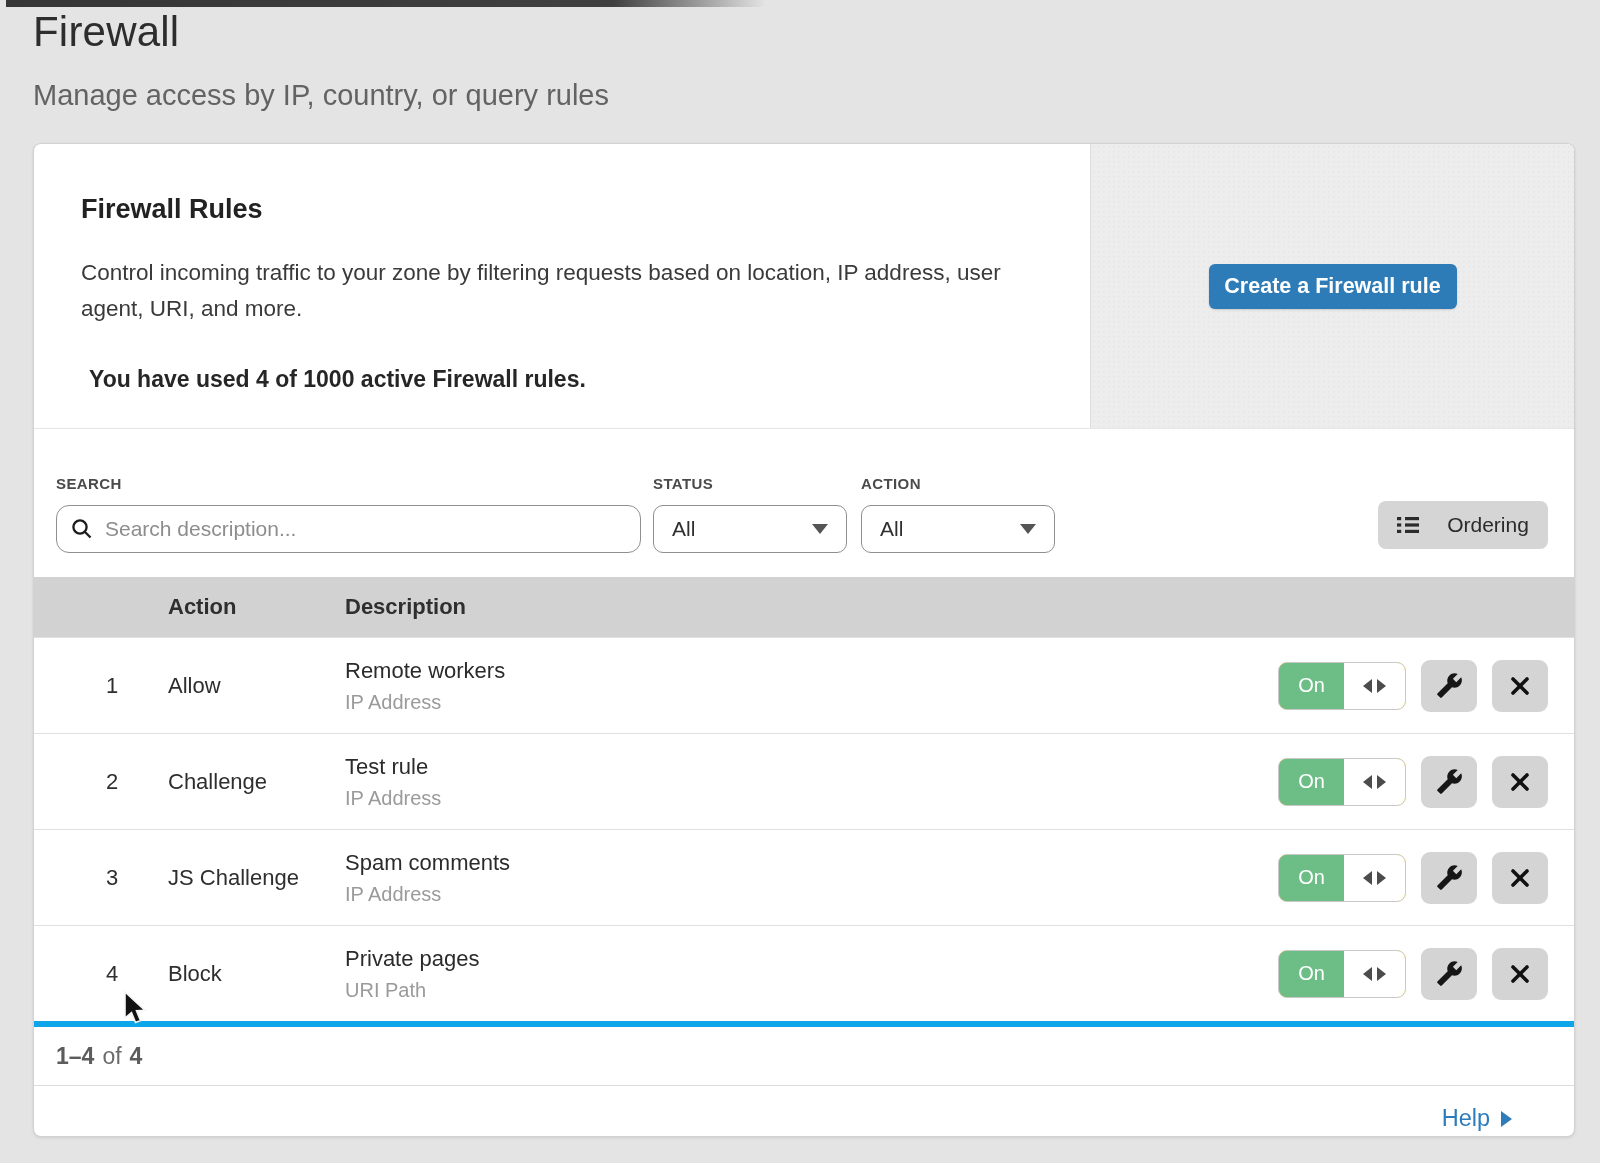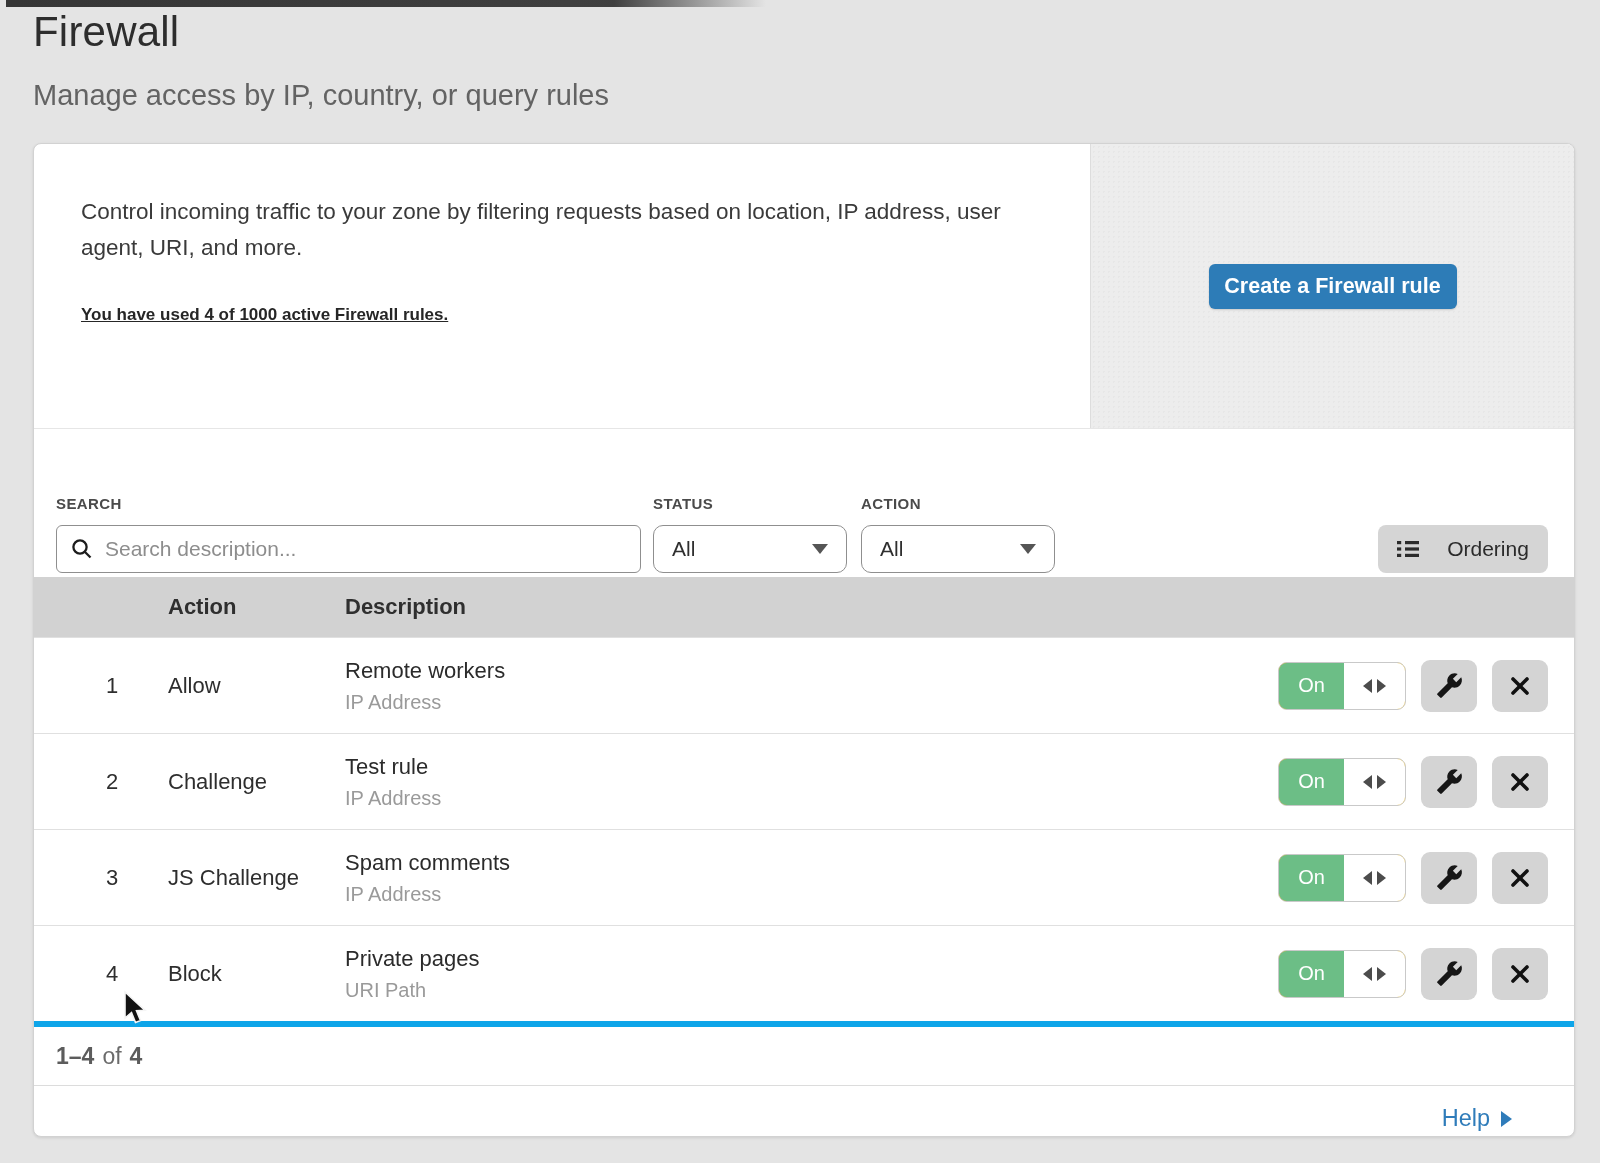--- a/index.html
+++ b/index.html
@@ -36,52 +36,52 @@
     border-radius:8px;
     box-shadow:0 1px 3px rgba(0,0,0,.10);
     box-sizing:border-box;
     overflow:hidden;
   }
   
   .intro{display:flex;height:284px;border-bottom:1px solid #e6e6e6;}
   .intro-left{width:1056px;box-sizing:border-box;padding:50px 60px 0 47px;}
   .intro-heading{margin:0 0 30px 0;font-size:27px;font-weight:700;color:#222;}
   .intro-desc{margin:0 0 38px 0;font-size:22.5px;color:#3a3a3a;line-height:1.62;max-width:950px;}
-  .intro-usage{margin:0;font-size:17px;font-weight:700;color:#262626;text-decoration:underline;}
+  .intro-usage{margin:8px;font-size:23px;font-weight:700;color:#262626;}
   .intro-right{
     flex:1;
     background:#ededed;
     background-image:radial-gradient(rgba(0,0,0,.025) 1px, transparent 1px);
     background-size:5px 5px;
     border-left:1px solid #ddd;
     display:flex;align-items:center;justify-content:center;
   }
   .btn-primary{
     width:248px;height:45px;
     background:#2d7cb7;
     border:none;border-radius:6px;
     color:#fff;font-size:21.5px;font-weight:700;
     font-family:"Liberation Sans", sans-serif;
     cursor:pointer;
     box-shadow:0 1px 2px rgba(0,0,0,.15);
   }
   
   .filters{
     height:148px;box-sizing:border-box;
-    display:flex;align-items:flex-end;
+    display:flex;align-items:center;
     padding:26px 26px 4px 22px;
   }
   .filter{display:flex;flex-direction:column;}
   .filter-label{
     font-size:15px;font-weight:700;color:#4a4a4a;
     letter-spacing:.4px;margin-bottom:13px;
   }
   .search-box{
     width:585px;height:48px;box-sizing:border-box;
-    border:1px solid #8f8f8f;border-radius:6px;
+    border:1px solid #8f8f8f;border-radius:13px;
     background:#fff;
     display:flex;align-items:center;padding:0 14px;gap:10px;
   }
   .search-box input{
     border:none;outline:none;flex:1;
     font-family:"Liberation Sans", sans-serif;
     font-size:21px;color:#333;background:transparent;
   }
   .search-box input::placeholder{color:#8d8d8d;}
   .select{
@@ -177,20 +177,21 @@
 <div class="screen">
   <div class="top-strip"></div>
 
   <div class="page-title">Firewall</div>
   <div class="page-subtitle">Manage access by IP, country, or query rules</div>
 
   <div class="card">
 
     <div class="intro">
       <div class="intro-left">
+        <h2 class="intro-heading">Firewall Rules</h2>
         <p class="intro-desc">Control incoming traffic to your zone by filtering requests based on location, IP address, user agent, URI, and more.</p>
         <p class="intro-usage">You have used 4 of 1000 active Firewall rules.</p>
       </div>
       <div class="intro-right">
         <button class="btn-primary">Create a Firewall rule</button>
       </div>
     </div>
 
     <div class="filters">
       <div class="filter">

